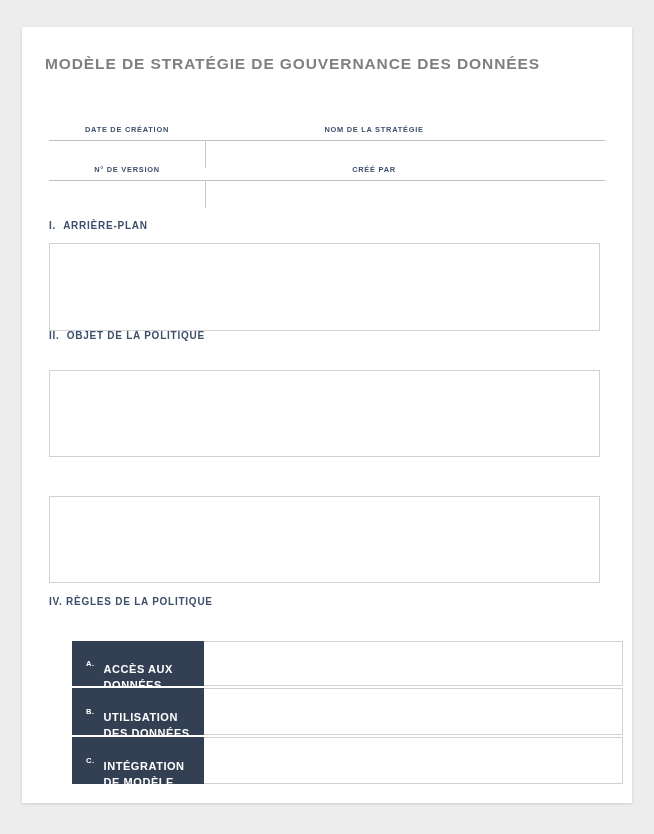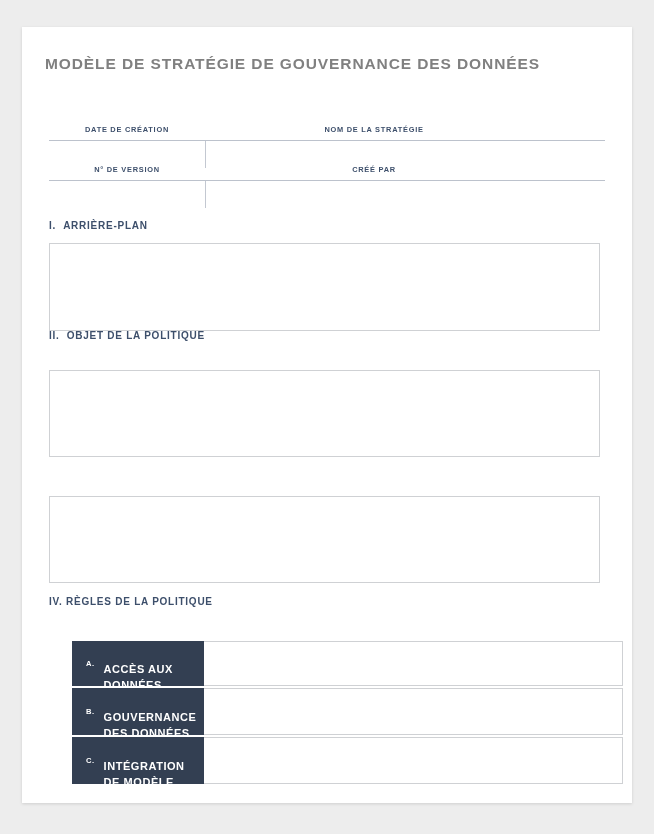--- a/index.html
+++ b/index.html
@@ -191,21 +191,21 @@
       <div class="rule-key">
         <span class="rule-letter">A.</span>
         <span class="rule-text">ACCÈS AUX DONNÉES</span>
       </div>
       <div class="rule-value"></div>
     </div>
 
     <div class="rule-row" style="height:47px;">
       <div class="rule-key">
         <span class="rule-letter">B.</span>
-        <span class="rule-text">GOUVERNANCE DES DONNÉES</span>
+        <span class="rule-text">UTILISATION DES DONNÉES</span>
       </div>
       <div class="rule-value"></div>
     </div>
 
     <div class="rule-row" style="height:47px;">
       <div class="rule-key">
         <span class="rule-letter">C.</span>
         <span class="rule-text">INTÉGRATION DE MODÈLE</span>
       </div>
       <div class="rule-value"></div>

